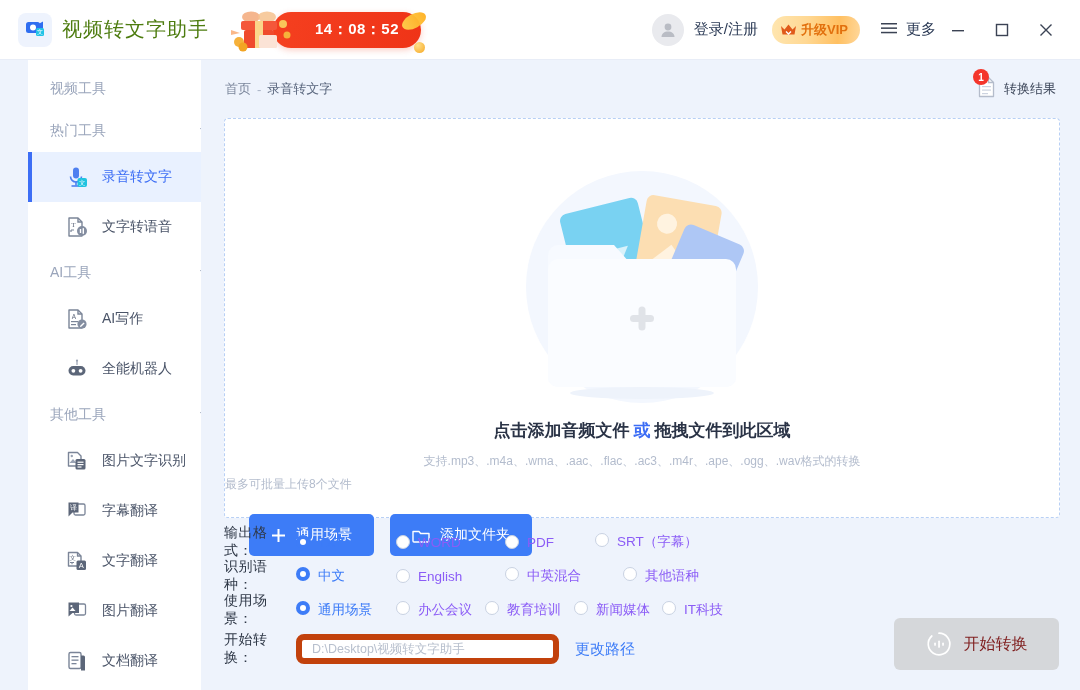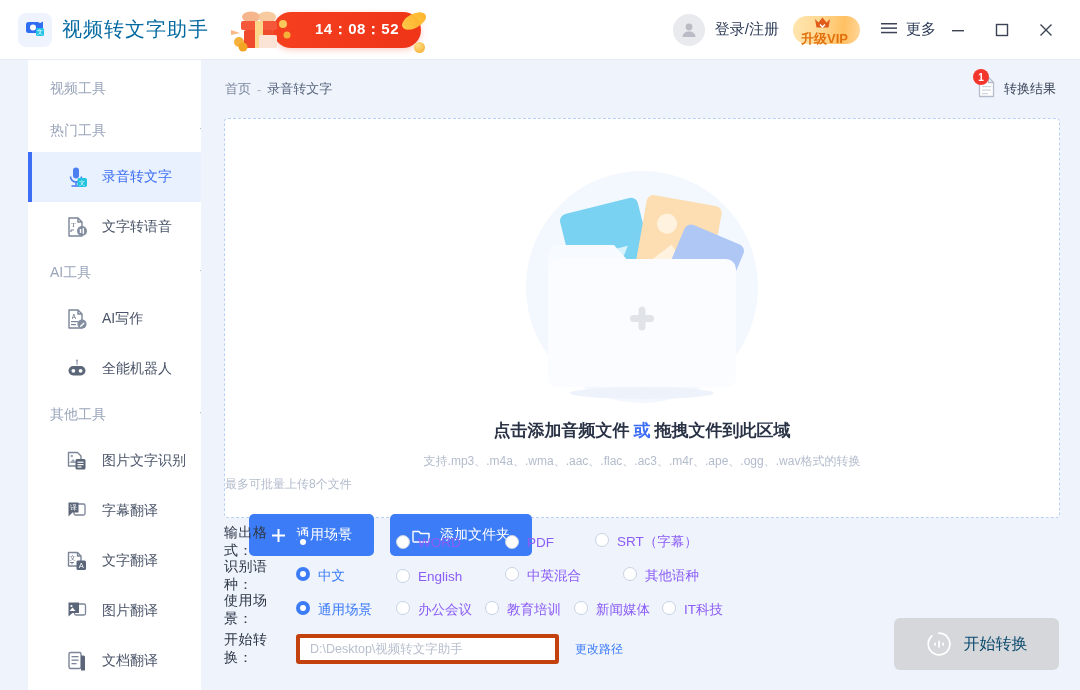--- a/index.html
+++ b/index.html
@@ -16,21 +16,21 @@
     position: absolute; top: 0; left: 0; width: 1080px; height: 60px;
     background: #ffffff; display: flex; align-items: center;
     border-bottom: 1px solid #e8edf7;
   }
   .logo-box {
     width: 34px; height: 34px; margin-left: 18px; border-radius: 8px;
     background: #eef3fd; display: flex; align-items: center; justify-content: center;
     position: relative; flex: none;
   }
   .app-title {
-    margin-left: 10px; font-size: 20px; color: #0369a1; letter-spacing: 1px;
+    margin-left: 10px; font-size: 20px; color: #4d7c0f; letter-spacing: 1px;
     font-weight: 500; white-space: nowrap;
   }
 
   
   .promo {
     position: relative; margin-left: 20px; height: 44px; display: flex;
     align-items: center; flex: none;
   }
   .promo-gift { position: relative; width: 66px; height: 44px; flex: none; z-index: 3; }
   .promo-pill {
@@ -55,21 +55,21 @@
   .tb-right { margin-left: auto; display: flex; align-items: center; padding-right: 12px; }
   .avatar {
     width: 32px; height: 32px; border-radius: 50%; background: #e9eaee;
     display: flex; align-items: center; justify-content: center; flex: none;
   }
   .login-text { margin-left: 10px; font-size: 15px; color: #2b3a55; white-space: nowrap; }
   .vip-btn {
     margin-left: 14px; height: 28px; border-radius: 14px; display: flex;
     align-items: center; padding: 0 12px 0 8px; white-space: nowrap;
     background: linear-gradient(95deg,#ffe6b0 0%,#ffd893 40%,#ffc062 75%,#ffd79a 100%);
-    color: #e2700d; font-size: 13px; font-weight: bold; cursor: pointer; flex-direction: column;
+    color: #e2700d; font-size: 13px; font-weight: bold; cursor: pointer;
   }
   .vip-btn .crown { margin-right: 4px; display: flex; }
   .more-btn { margin-left: 20px; display: flex; align-items: center; cursor: pointer; }
   .more-btn .more-label { margin-left: 8px; font-size: 15px; color: #2b3a55; }
   .win-btn {
     width: 44px; height: 44px; display: flex; align-items: center;
     justify-content: center; cursor: pointer; color: #3b4354;
   }
 
   
@@ -153,30 +153,30 @@
   }
   .radio.on { border: none; background: #3d7cf7; }
   .radio.on::after {
     content: ""; position: absolute; left: 4px; top: 4px; width: 6px; height: 6px;
     border-radius: 50%; background: #fff;
   }
   .otext { margin-left: 8px; font-size: 13.5px; color: #8b5cf6; white-space: nowrap; }
   .opt.sel .otext { color: #3d7cf7; }
 
   .path-input {
-    width: 263px; height: 30px; border: 4px solid #c2410c; border-radius: 3px;
+    width: 263px; height: 30px; border: 6px solid #c2410c; border-radius: 8px;
     background: #fff; font-size: 12.5px; color: #b7bfcd; padding: 0 10px;
     font-family: inherit; outline: none;
   }
   .path-input::placeholder { color: #b7bfcd; }
-  .chg-path { margin-left: 16px; font-size: 12px; color: #3d7cf7; cursor: pointer; }
+  .chg-path { margin-left: 16px; font-size: 15px; color: #3d7cf7; cursor: pointer; }
 
   .start-btn {
     position: absolute; right: 21px; top: 558px; width: 165px; height: 52px;
-    border-radius: 6px; background: #d5d7da; color: #0c4a6e;
+    border-radius: 6px; background: #d5d7da; color: #7f1d1d;
     display: flex; align-items: center; justify-content: center;
     font-size: 16px; cursor: default; font-family: inherit; border: none;
   }
   .start-btn .sicon { margin-right: 12px; display: flex; }
 </style>
 </head>
 <body>
 
 <div class="app">
 

